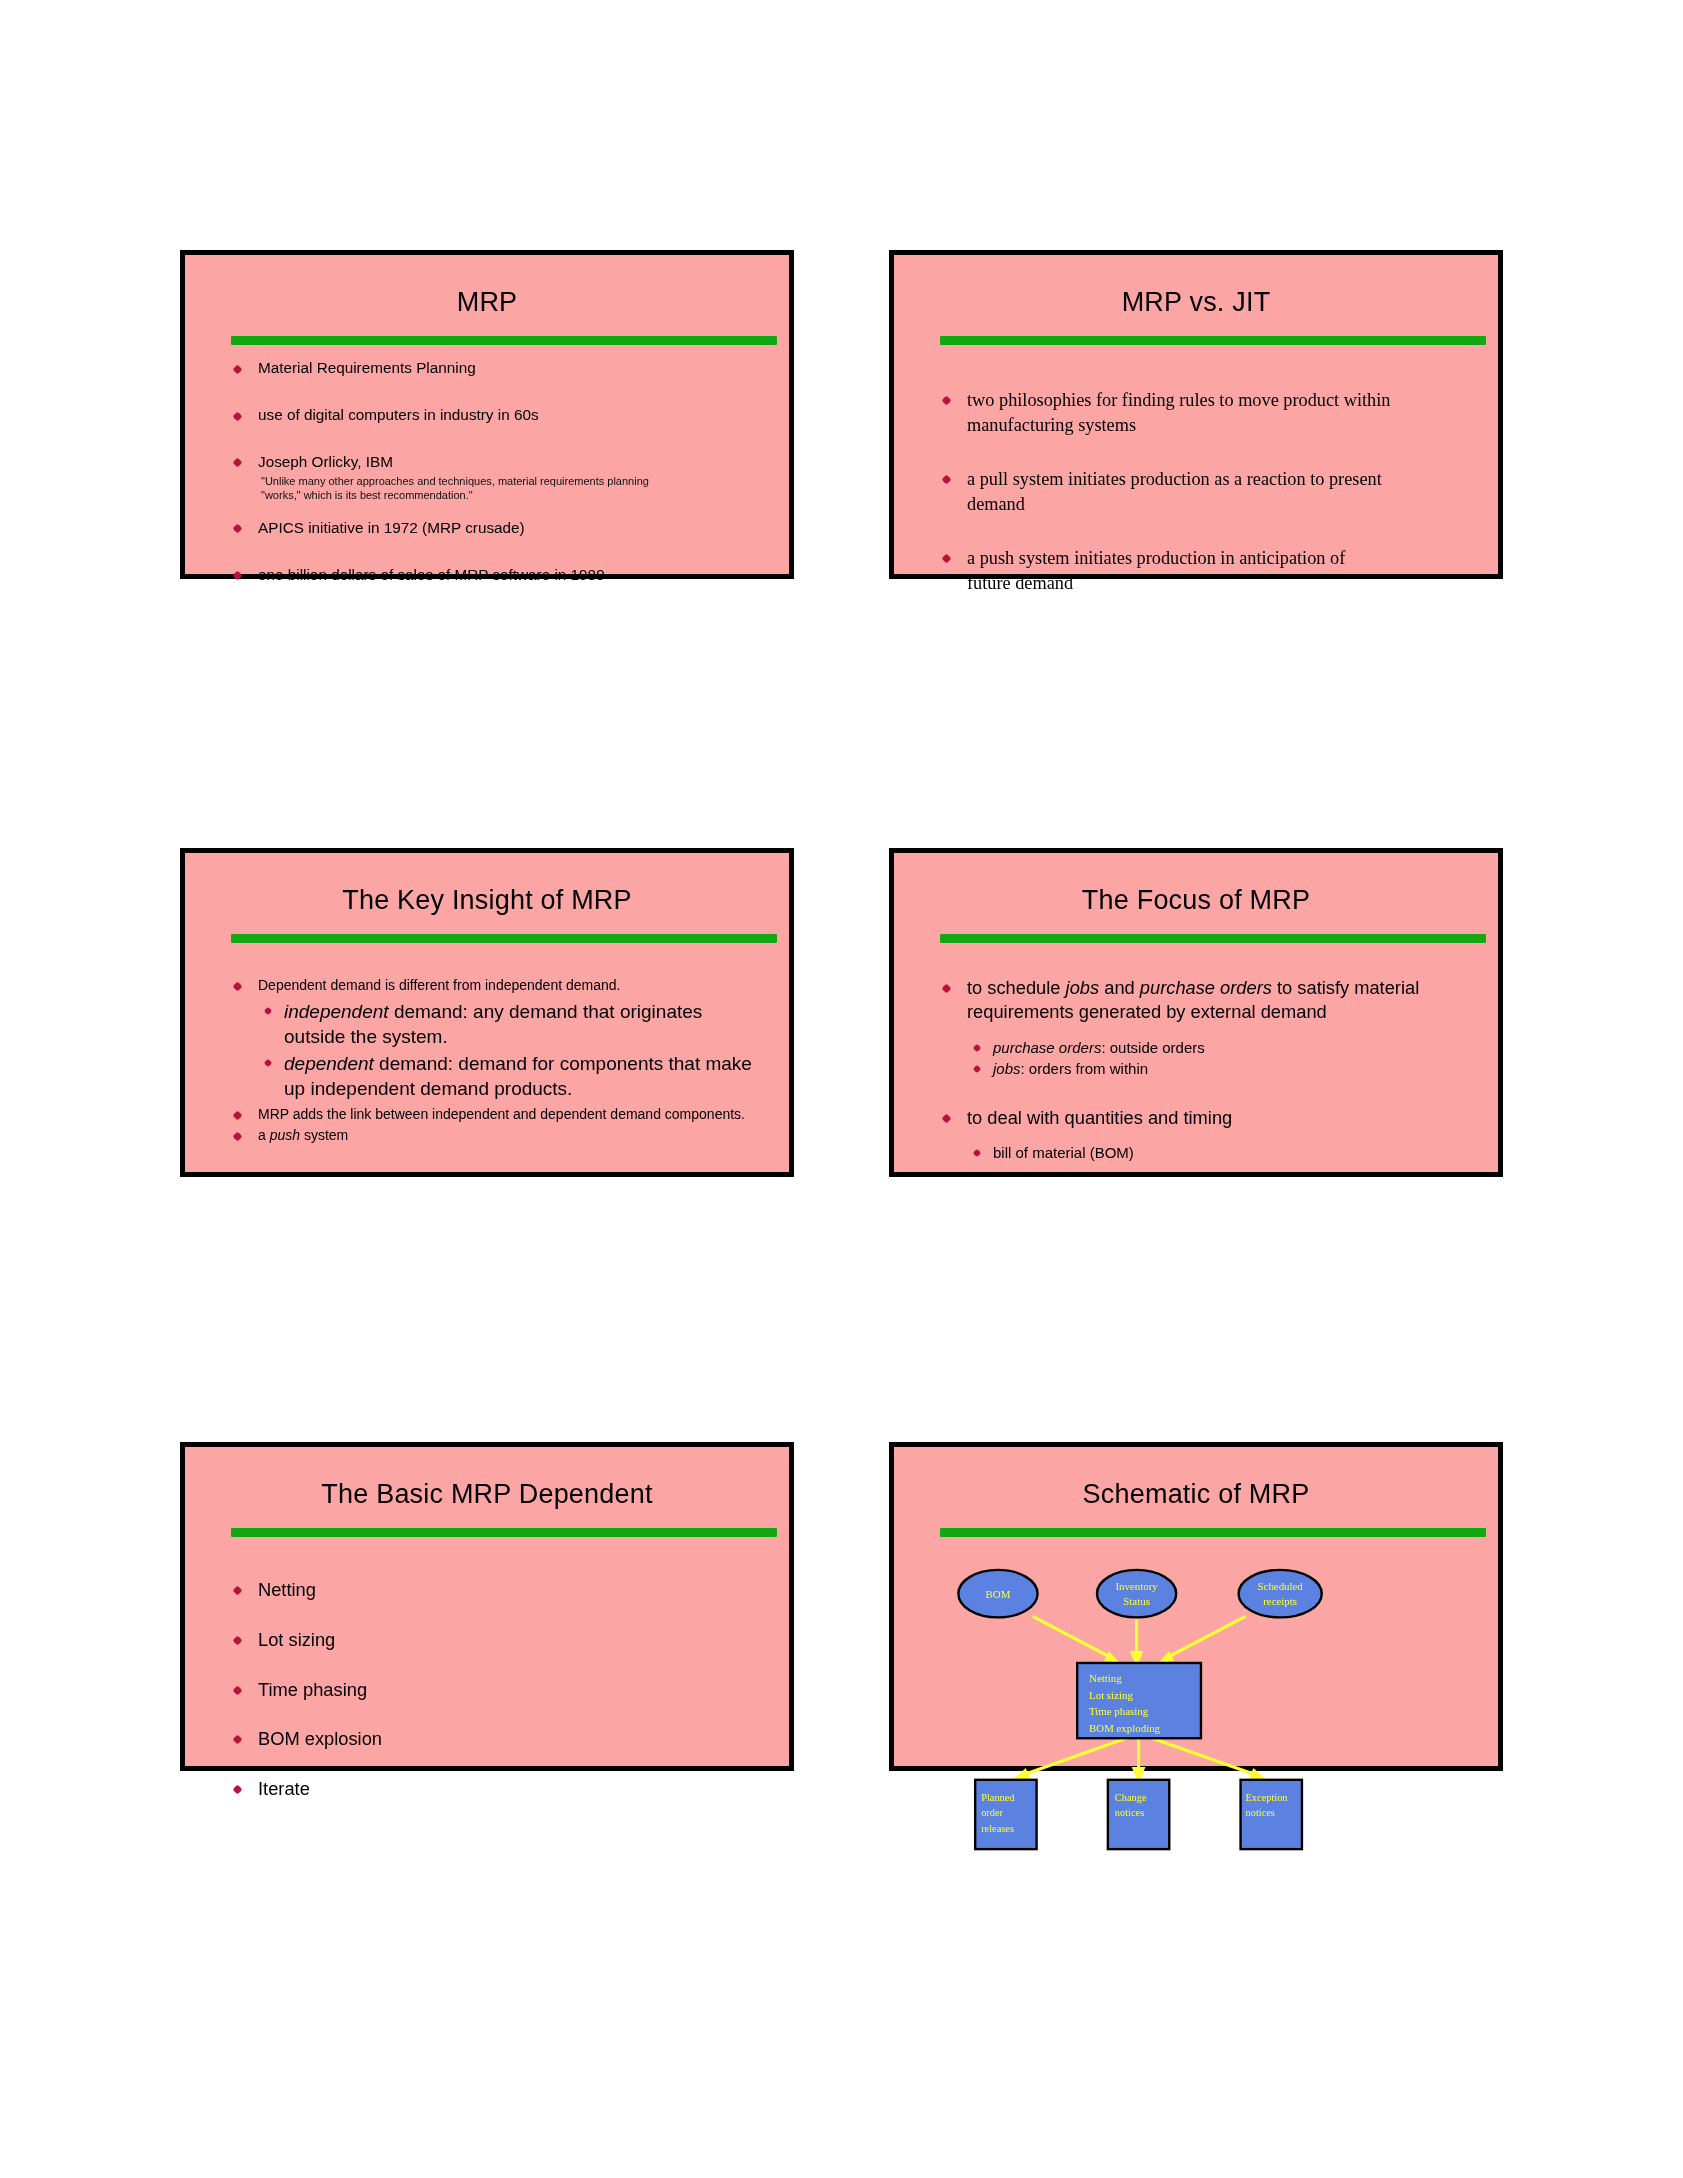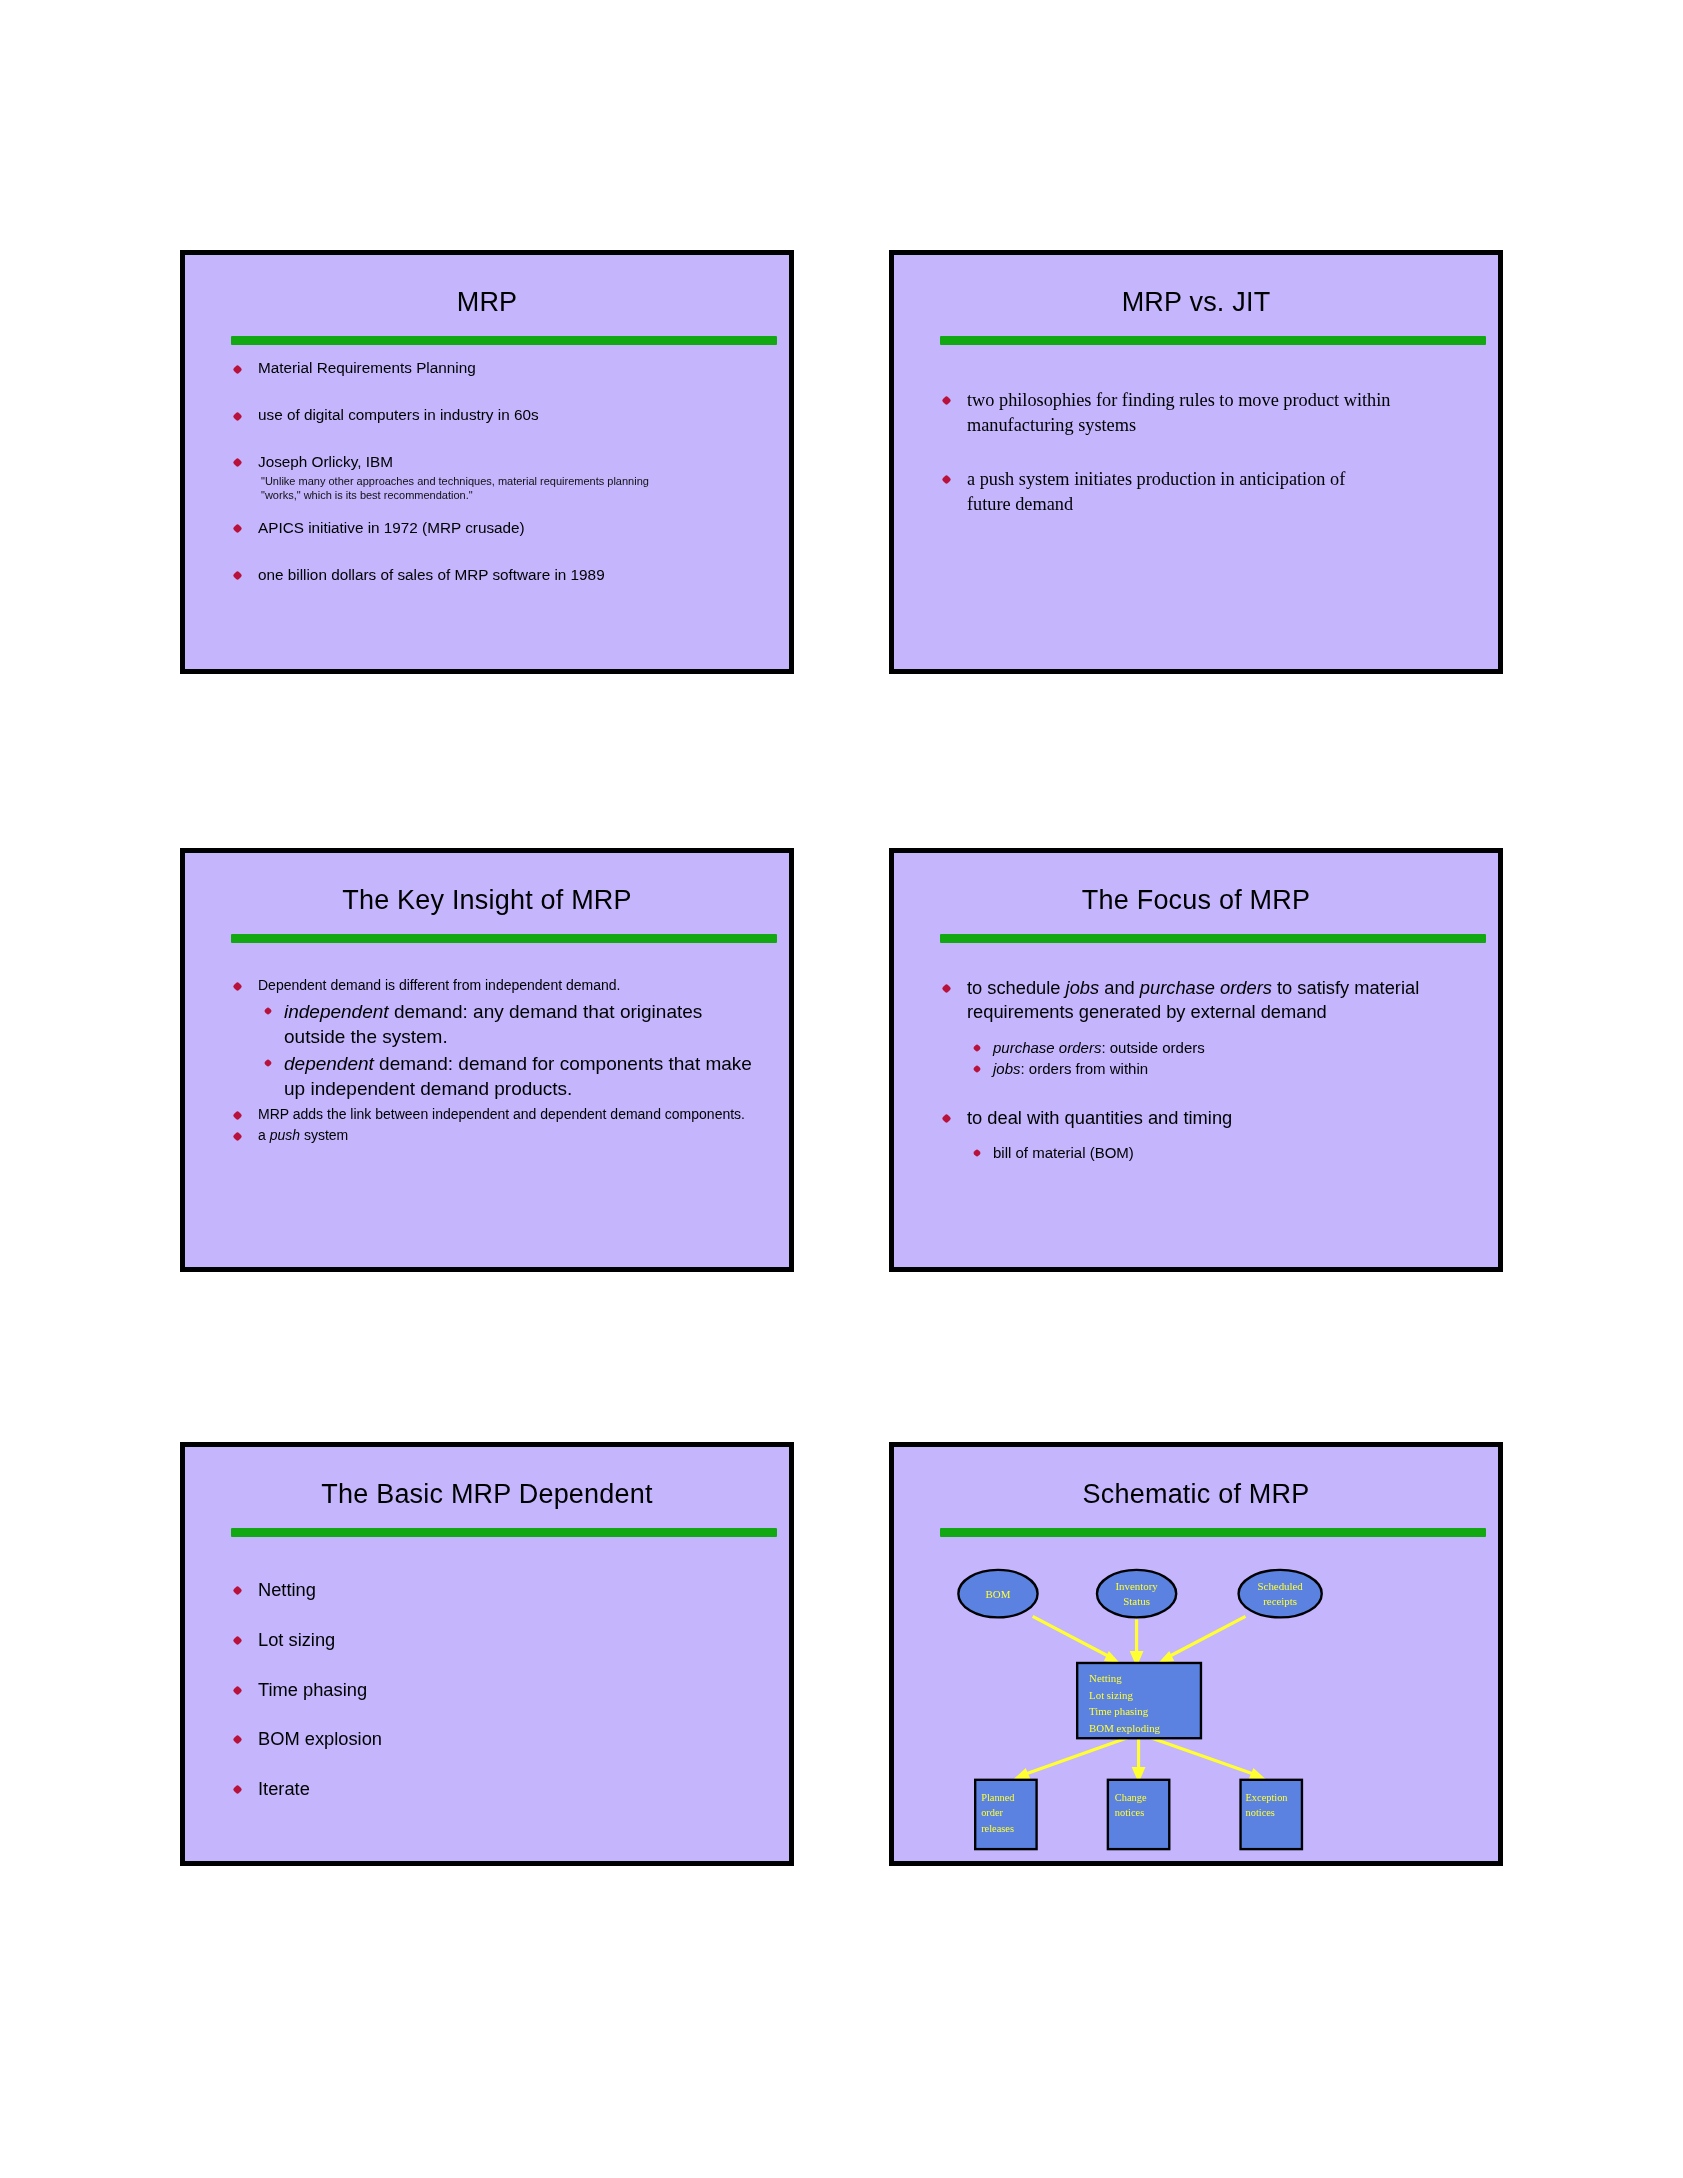--- a/index.html
+++ b/index.html
@@ -19,22 +19,22 @@
     position: absolute;
     left: 0; top: 0;
     width: 1683px;
     height: 2178px;
   }
 
   
   .slide {
     position: absolute;
     width: 614px;
-    height: 424px;
-    background: #c4b5fd;
+    height: 329px;
+    background: #fca5a5;
     border: 5px solid #000000;
     box-sizing: border-box;
   }
   .slide.col-left  { left: 180px; }
   .slide.col-right { left: 889px; }
   .slide.row-1 { top: 250px; }
   .slide.row-2 { top: 848px; }
   .slide.row-3 { top: 1442px; }
 
   
@@ -239,20 +239,24 @@
     <div class="slide-title">MRP vs. JIT</div>
     <div class="title-rule"></div>
     <div class="slide-body s2">
       <ul class="lvl1">
         <li class="b1">
           <span class="bullet"></span>
           <span>two philosophies for finding rules to move product within manufacturing systems</span>
         </li>
         <li class="b1">
           <span class="bullet"></span>
+          <span>a pull system initiates production as a reaction to present demand</span>
+        </li>
+        <li class="b1">
+          <span class="bullet"></span>
           <span>a push system initiates production in anticipation of future demand</span>
         </li>
       </ul>
     </div>
   </div>
 
   <div class="slide col-left row-2">
     <div class="slide-title">The Key Insight of MRP</div>
     <div class="title-rule"></div>
     <div class="slide-body s3">

